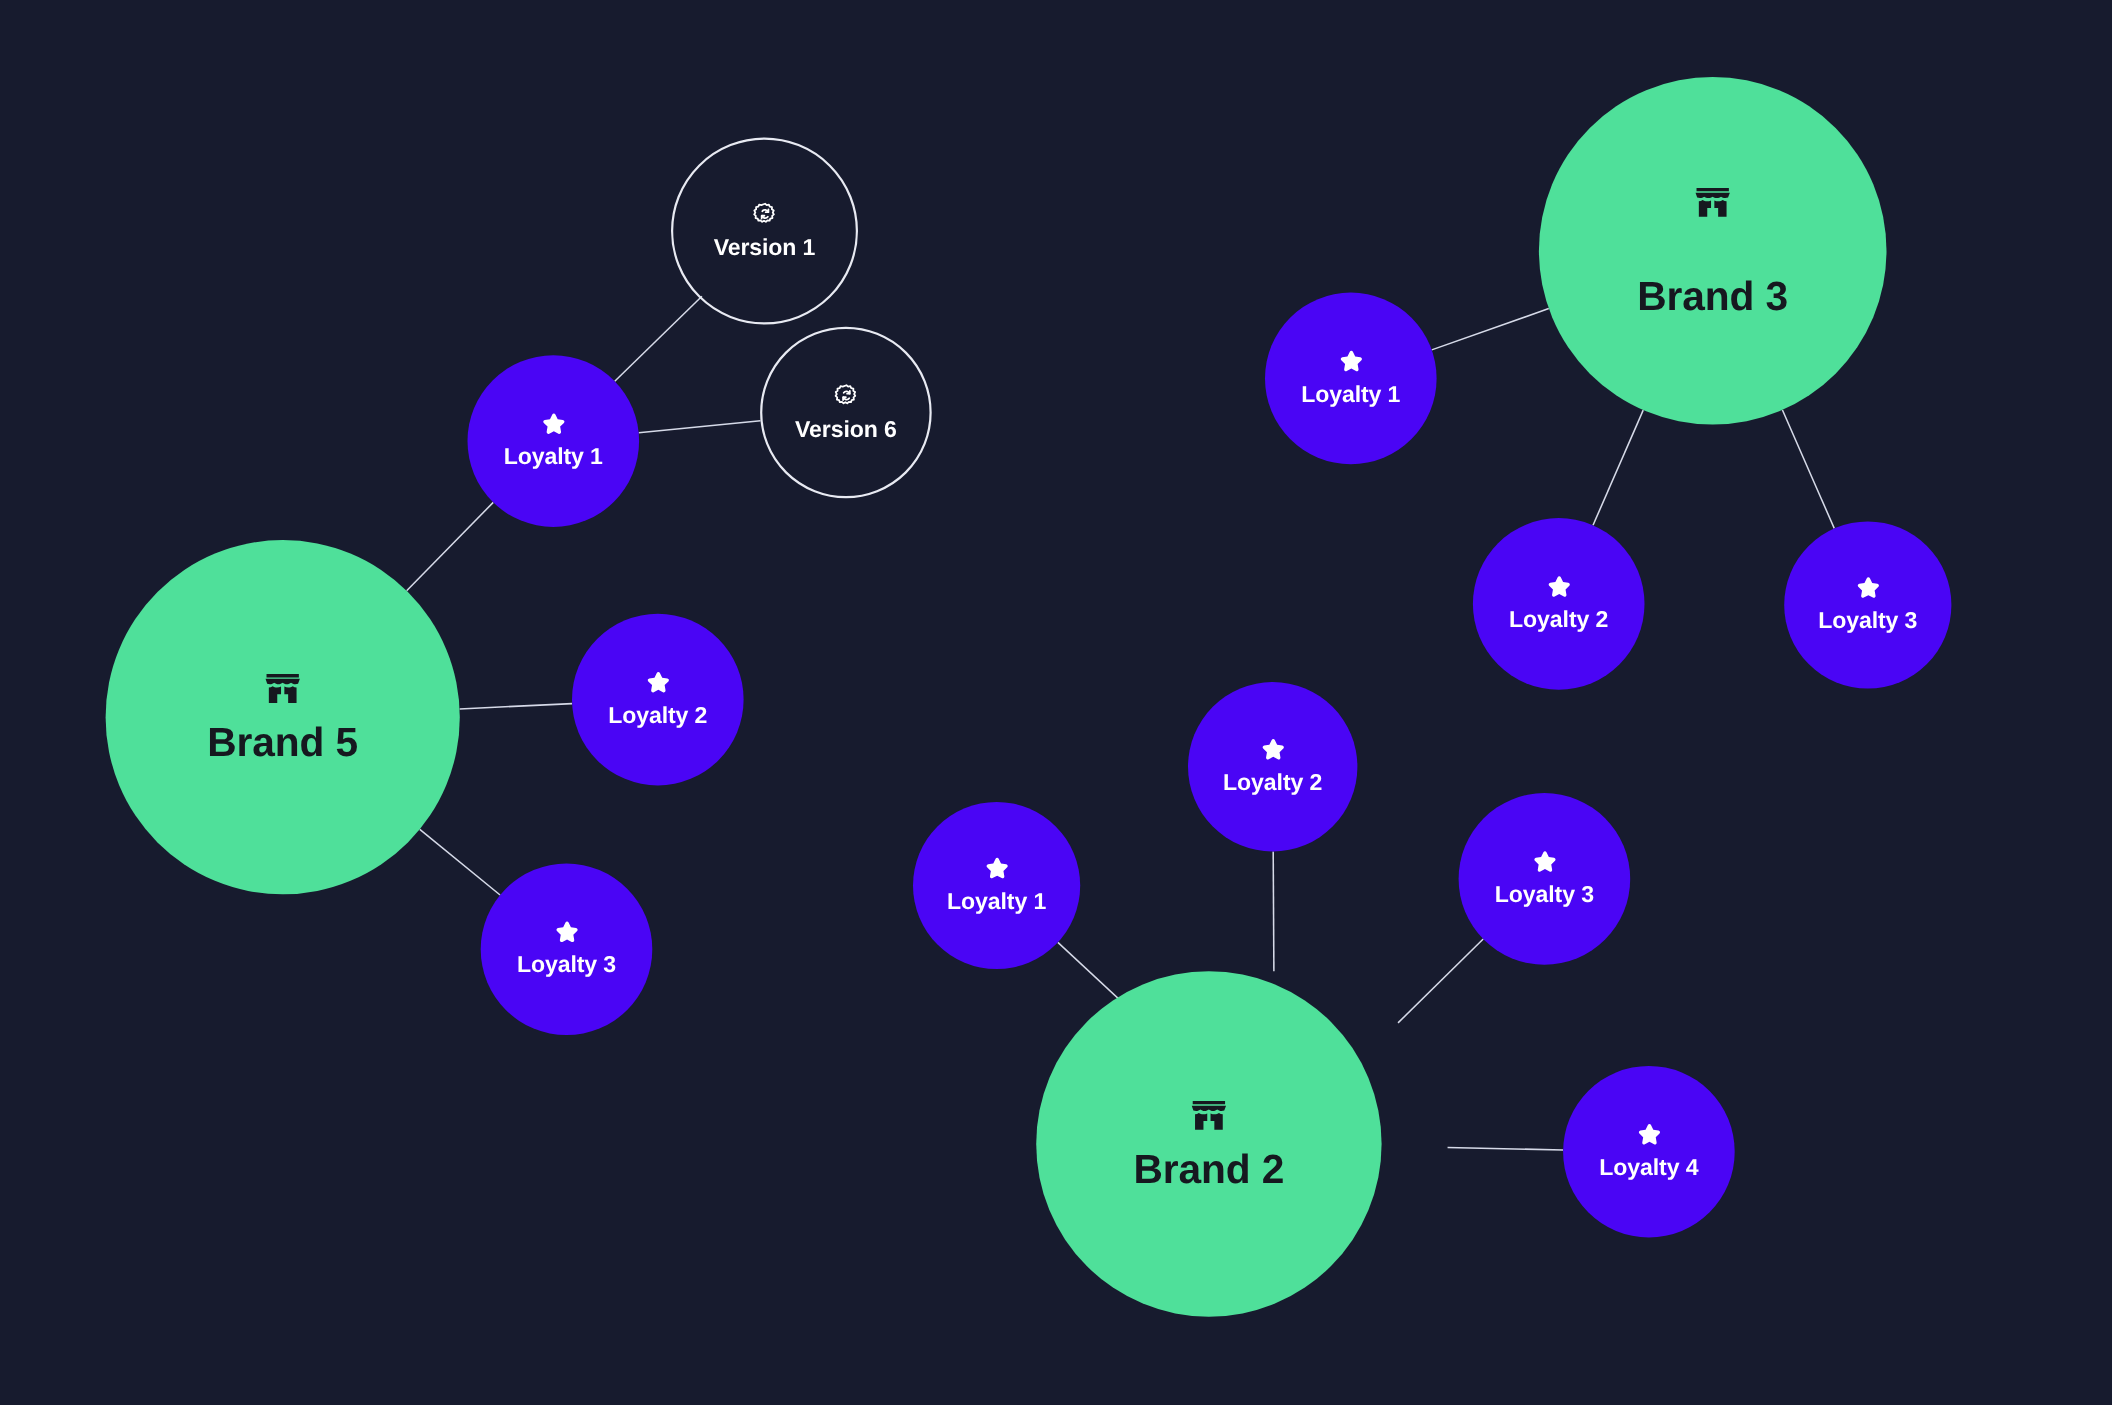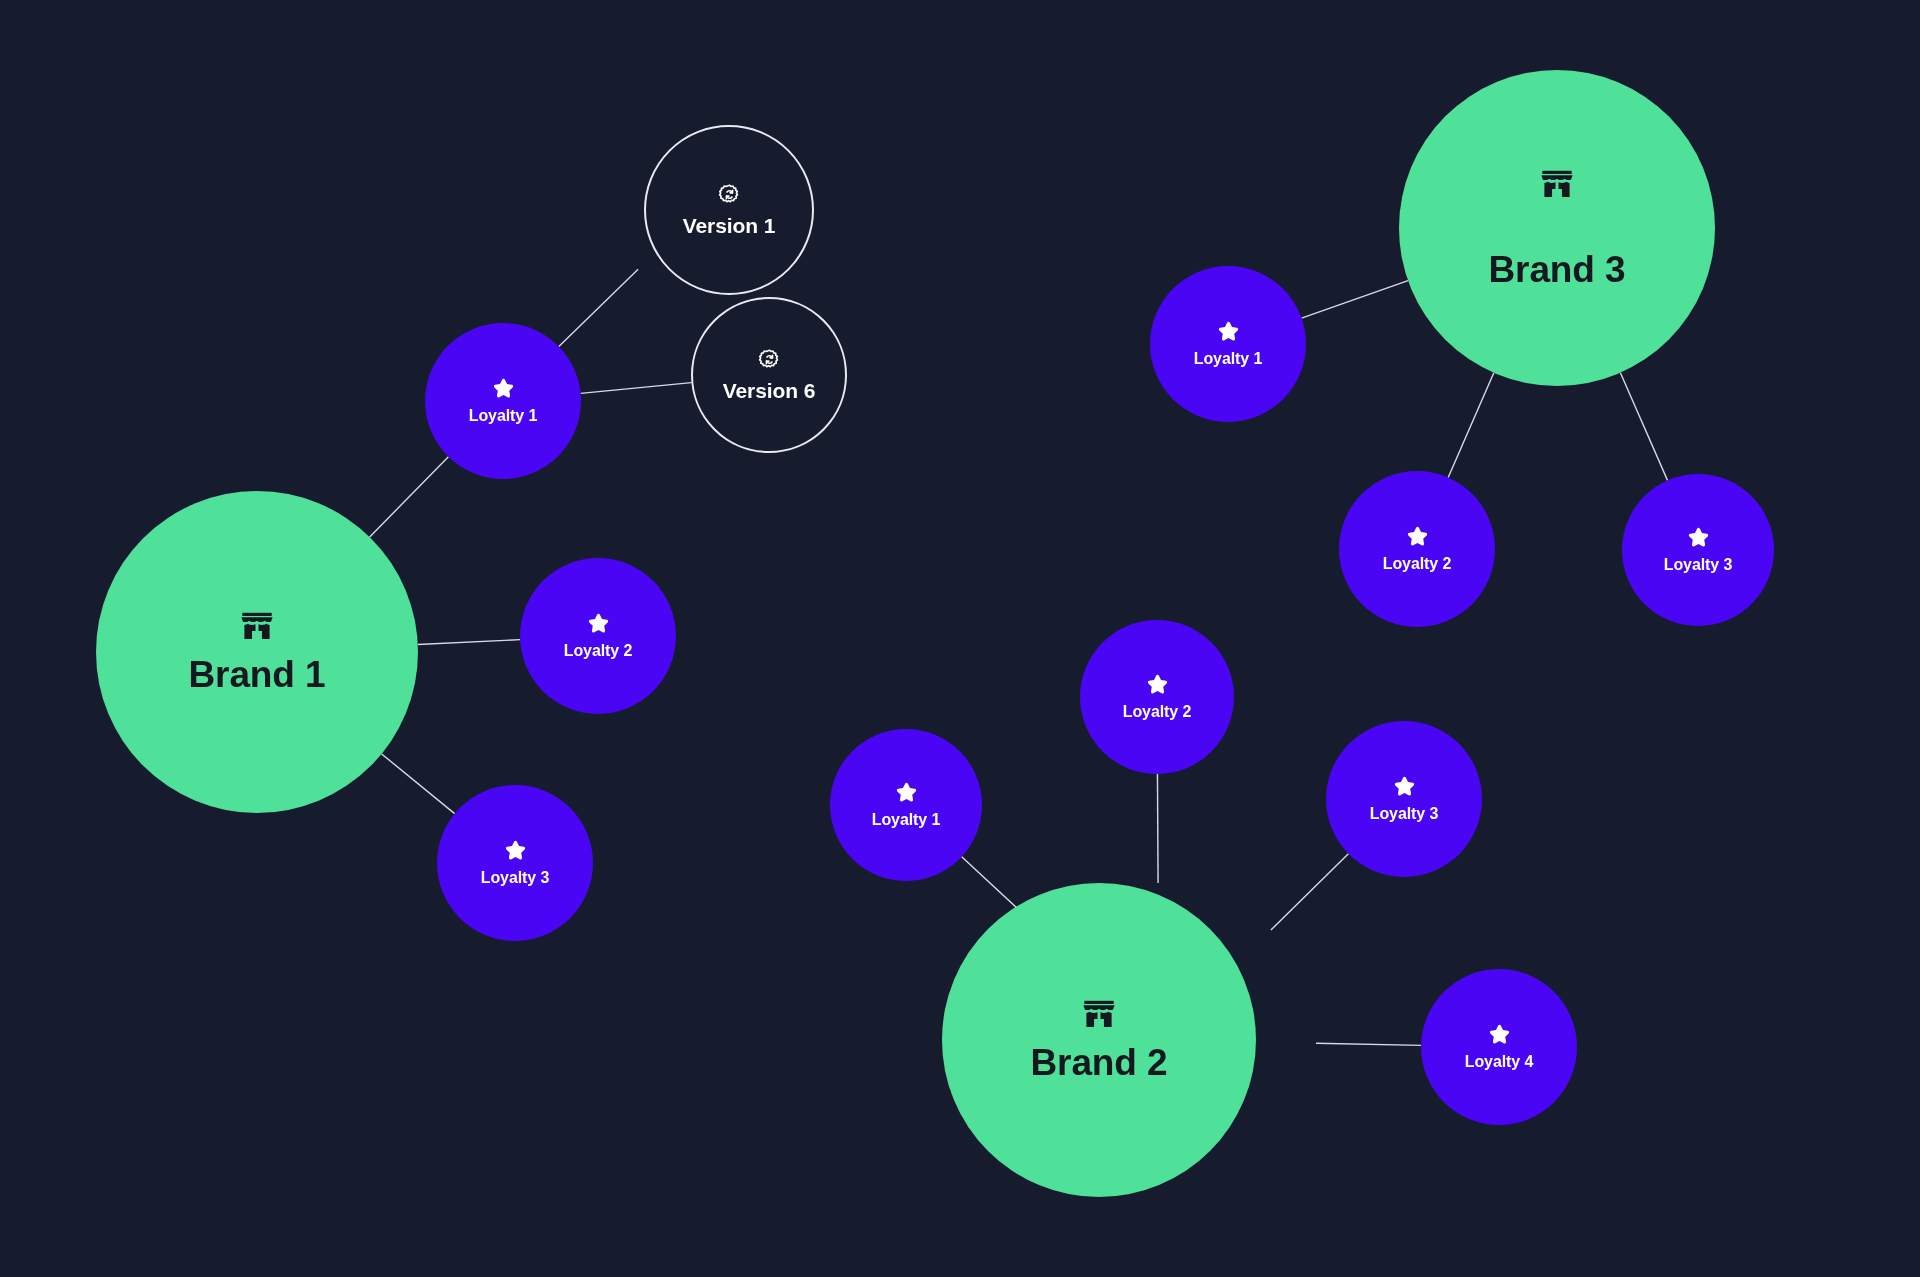--- a/index.html
+++ b/index.html
@@ -54,21 +54,21 @@
     white-space: nowrap;
     letter-spacing: -0.1px;
   }
   .node-brand .node-label {
     font-size: 37px;
     margin-top: 10px;
   }
   .node-brand .node-icon svg { width: 36px; height: 36px; }
 
   .node-loyalty .node-label {
-    font-size: 16px;
+    font-size: 21px;
     margin-top: 7px;
   }
   .node-loyalty .node-icon svg { width: 23px; height: 23px; }
 
   .node-version .node-label {
     font-size: 21px;
     margin-top: 8px;
   }
   .node-version .node-icon svg { width: 23px; height: 23px; }
 </style>
@@ -91,41 +91,41 @@
       <line x1="1620.3765308607378" y1="372.73221941246516" x2="1667.5150864214172" y2="480.38197040919397" stroke="#d6dae8" stroke-width="1.4"></line>
     </svg>
   <div id="nodes">
       <div class="node node-brand" style="left: 96px; top: 491px; width: 322px; height: 322px;">
         <span class="node-icon"><svg viewBox="0 0 24 24" fill="currentColor" aria-hidden="true">
       <path d="M2.2 3.2h19.6v2.1H2.2z"></path>
       <path d="M1.6 6.1h20.8l-1.1 3.0c-.5.2-1.1.3-1.7.3-1.0 0-1.9-.35-2.55-.9-.65.55-1.55.9-2.55.9s-1.9-.35-2.55-.9c-.65.55-1.55.9-2.55.9s-1.9-.35-2.55-.9c-.65.55-1.55.9-2.55.9-.6 0-1.2-.1-1.7-.3L1.6 6.1z"></path>
       <path d="M3.6 10.8v9.9h5.1v-5.3h2.3v5.3h.0V10.8c-.75.35-1.6.55-2.5.55-1.0 0-1.9-.3-2.6-.8-.65.45-1.45.75-2.3.8z"></path>
       <path d="M20.4 10.8v9.9h-5.1v-5.3H13v5.3V10.8c.75.35 1.6.55 2.5.55 1.0 0 1.9-.3 2.6-.8.65.45 1.45.75 2.3.8z"></path>
     </svg></span>
-        <span class="node-label">Brand 1</span>
+        <span class="node-label">Brand 5</span>
       </div>
       <div class="node node-loyalty" style="left: 425px; top: 323px; width: 156px; height: 156px;">
         <span class="node-icon"><svg viewBox="0 0 24 24" fill="currentColor" aria-hidden="true">
       <path d="M12 1.9c.62 0 1.19.36 1.47.93l2.2 4.52 4.94.73c.63.09 1.15.53 1.35 1.14.2.6.04 1.27-.41 1.71l-3.58 3.51.85 4.96c.11.63-.15 1.27-.68 1.65-.52.37-1.21.42-1.78.12L12 18.83l-4.36 2.34c-.57.3-1.26.25-1.78-.12-.53-.38-.79-1.02-.68-1.65l.85-4.96-3.58-3.51c-.45-.44-.61-1.11-.41-1.71.2-.61.72-1.05 1.35-1.14l4.94-.73 2.2-4.52c.28-.57.85-.93 1.47-.93z"></path>
     </svg></span>
         <span class="node-label">Loyalty 1</span>
       </div>
       <div class="node node-loyalty" style="left: 520px; top: 558px; width: 156px; height: 156px;">
         <span class="node-icon"><svg viewBox="0 0 24 24" fill="currentColor" aria-hidden="true">
       <path d="M12 1.9c.62 0 1.19.36 1.47.93l2.2 4.52 4.94.73c.63.09 1.15.53 1.35 1.14.2.6.04 1.27-.41 1.71l-3.58 3.51.85 4.96c.11.63-.15 1.27-.68 1.65-.52.37-1.21.42-1.78.12L12 18.83l-4.36 2.34c-.57.3-1.26.25-1.78-.12-.53-.38-.79-1.02-.68-1.65l.85-4.96-3.58-3.51c-.45-.44-.61-1.11-.41-1.71.2-.61.72-1.05 1.35-1.14l4.94-.73 2.2-4.52c.28-.57.85-.93 1.47-.93z"></path>
     </svg></span>
         <span class="node-label">Loyalty 2</span>
       </div>
       <div class="node node-loyalty" style="left: 437px; top: 785px; width: 156px; height: 156px;">
         <span class="node-icon"><svg viewBox="0 0 24 24" fill="currentColor" aria-hidden="true">
       <path d="M12 1.9c.62 0 1.19.36 1.47.93l2.2 4.52 4.94.73c.63.09 1.15.53 1.35 1.14.2.6.04 1.27-.41 1.71l-3.58 3.51.85 4.96c.11.63-.15 1.27-.68 1.65-.52.37-1.21.42-1.78.12L12 18.83l-4.36 2.34c-.57.3-1.26.25-1.78-.12-.53-.38-.79-1.02-.68-1.65l.85-4.96-3.58-3.51c-.45-.44-.61-1.11-.41-1.71.2-.61.72-1.05 1.35-1.14l4.94-.73 2.2-4.52c.28-.57.85-.93 1.47-.93z"></path>
     </svg></span>
         <span class="node-label">Loyalty 3</span>
       </div>
-      <div class="node node-version" style="left: 644px; top: 125px; width: 170px; height: 170px;">
+      <div class="node node-version" style="left: 610px; top: 125px; width: 170px; height: 170px;">
         <span class="node-icon"><svg viewBox="0 0 24 24" fill="none" stroke="currentColor" stroke-width="1.7" stroke-linecap="round" stroke-linejoin="round" aria-hidden="true">
       <path d="M12 2.3l1.6 1.35 2.05-.47.83 1.94 2.08.34-.07 2.1 1.72 1.2-.93 1.89 1.09 1.8-1.62 1.35.28 2.08-2.04.5-.66 2-2.07-.34-1.5 1.47-1.76-1.15-1.76 1.15-1.5-1.47-2.07.34-.66-2-2.04-.5.28-2.08L1.7 12.45l1.09-1.8-.93-1.89 1.72-1.2-.07-2.1 2.08-.34.83-1.94 2.05.47L12 2.3z"></path>
       <path d="M14.9 10.3a3.1 3.1 0 0 0-5.5-.9"></path>
       <path d="M9.1 13.7a3.1 3.1 0 0 0 5.5.9"></path>
       <path d="M15.2 7.6v2.7h-2.6"></path>
       <path d="M8.8 16.4v-2.7h2.6"></path>
     </svg></span>
         <span class="node-label">Version 1</span>
       </div>
       <div class="node node-version" style="left: 691px; top: 297px; width: 156px; height: 156px;">

